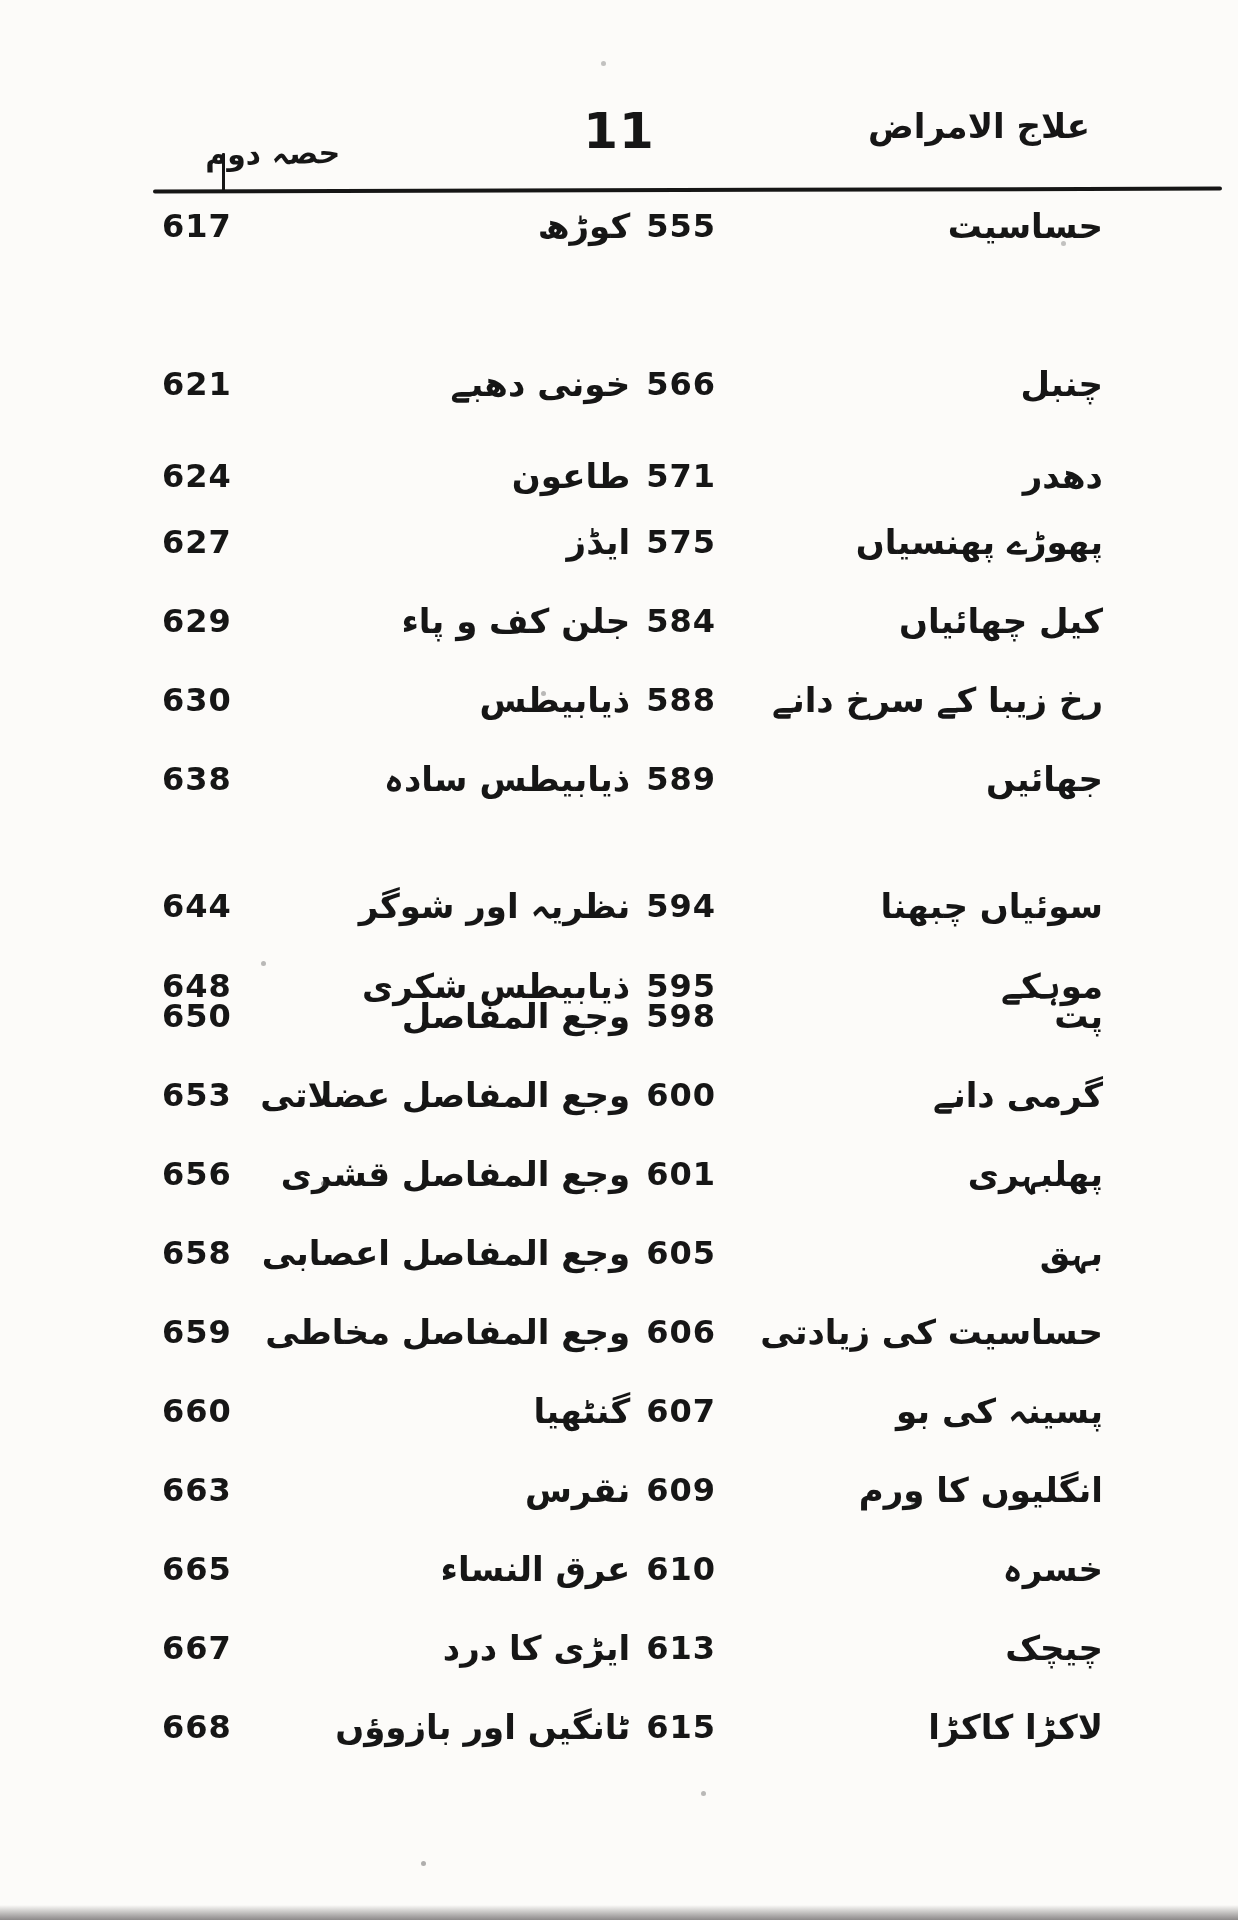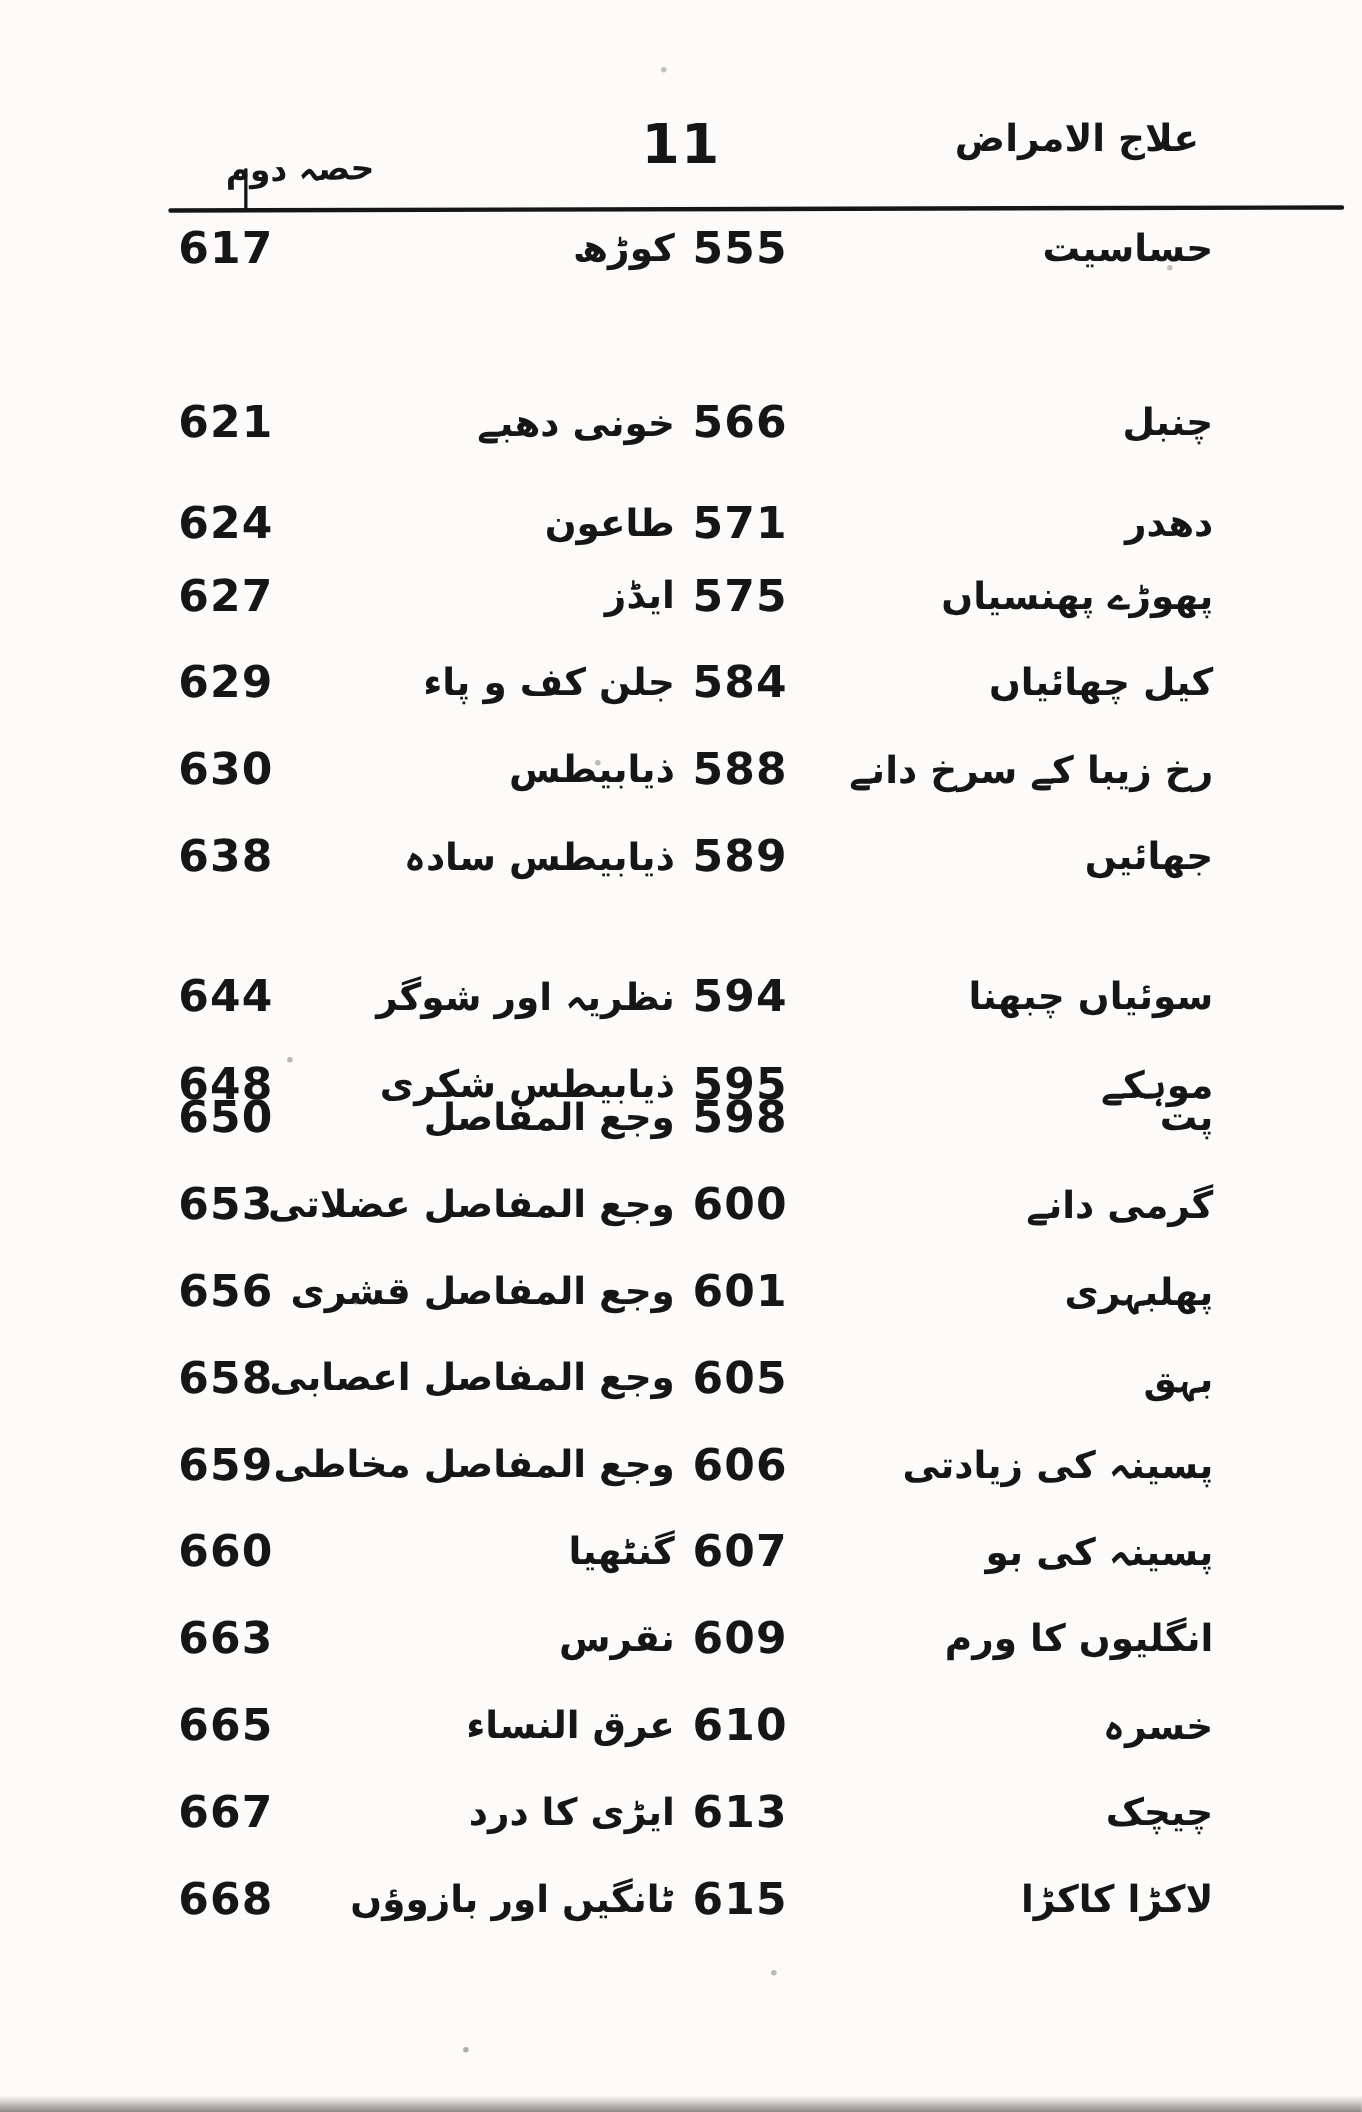--- a/index.html
+++ b/index.html
@@ -34,21 +34,21 @@
   }
   
   .toc{position:absolute;left:0;top:0;right:0;bottom:0;}
   .row{
     position:absolute;left:0;right:0;height:80px;
   }
   .row .cell{
     position:absolute;top:0;height:80px;display:flex;align-items:center;
   }
   .num{
-    font-size:40px;font-weight:700;letter-spacing:1px;white-space:nowrap;
+    font-size:32px;font-weight:700;letter-spacing:1px;white-space:nowrap;
   }
   .urdu{
     font-size:34px;font-weight:700;direction:rtl;white-space:nowrap;
   }
   .c-left-num{left:162px;width:110px;}
   .c-mid{right:522px;justify-content:flex-end;}
   .c-mid .mid-name{margin-right:16px;}
   .c-right{right:135px;justify-content:flex-end;}
   
   .speckles{
@@ -243,21 +243,21 @@
       </div>
       <div class="row" style="top: 1292px;">
         <span class="cell c-left-num">
           <span class="num">659</span>
         </span>
         <span class="cell c-mid">
           <span class="urdu mid-name" lang="ur" dir="rtl">وجع المفاصل مخاطی</span>
           <span class="num">606</span>
         </span>
         <span class="cell c-right">
-          <span class="urdu" lang="ur" dir="rtl">پسینہ کی زیادتی</span>
+          <span class="urdu" lang="ur" dir="rtl">حساسیت کی زیادتی</span>
         </span>
       </div>
       <div class="row" style="top: 1371px;">
         <span class="cell c-left-num">
           <span class="num">660</span>
         </span>
         <span class="cell c-mid">
           <span class="urdu mid-name" lang="ur" dir="rtl">گنٹھیا</span>
           <span class="num">607</span>
         </span>

